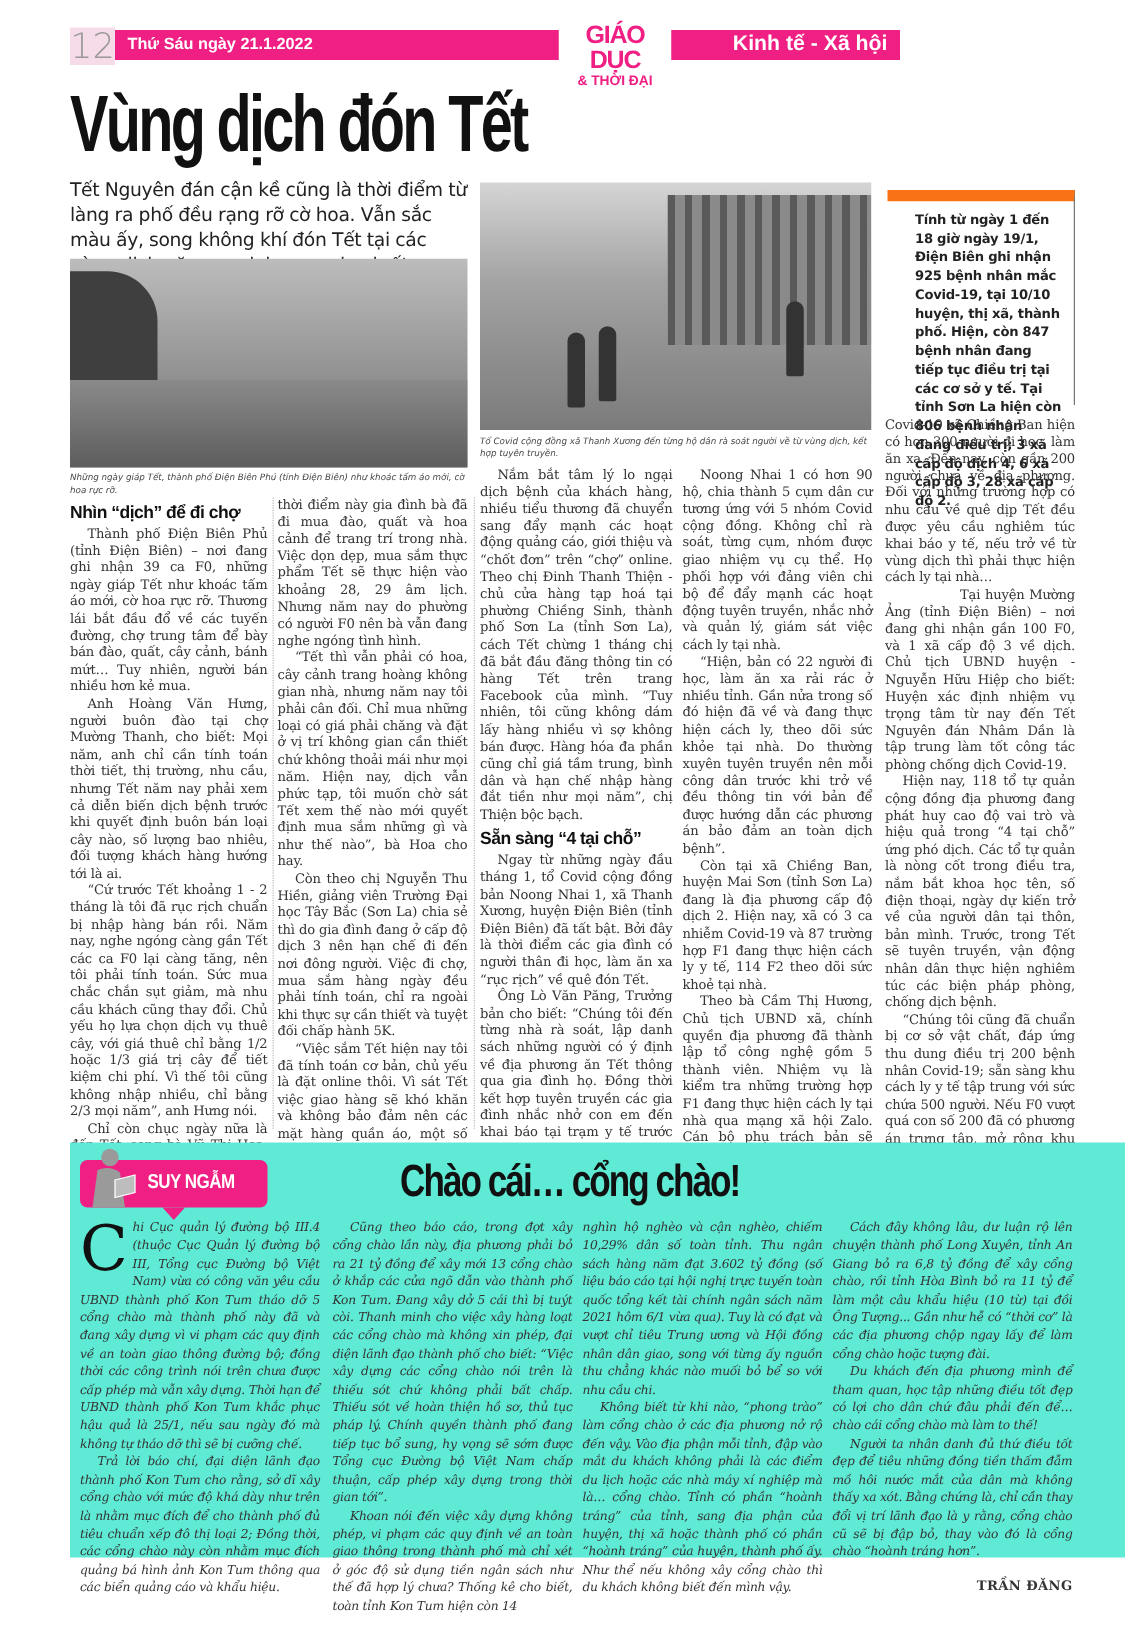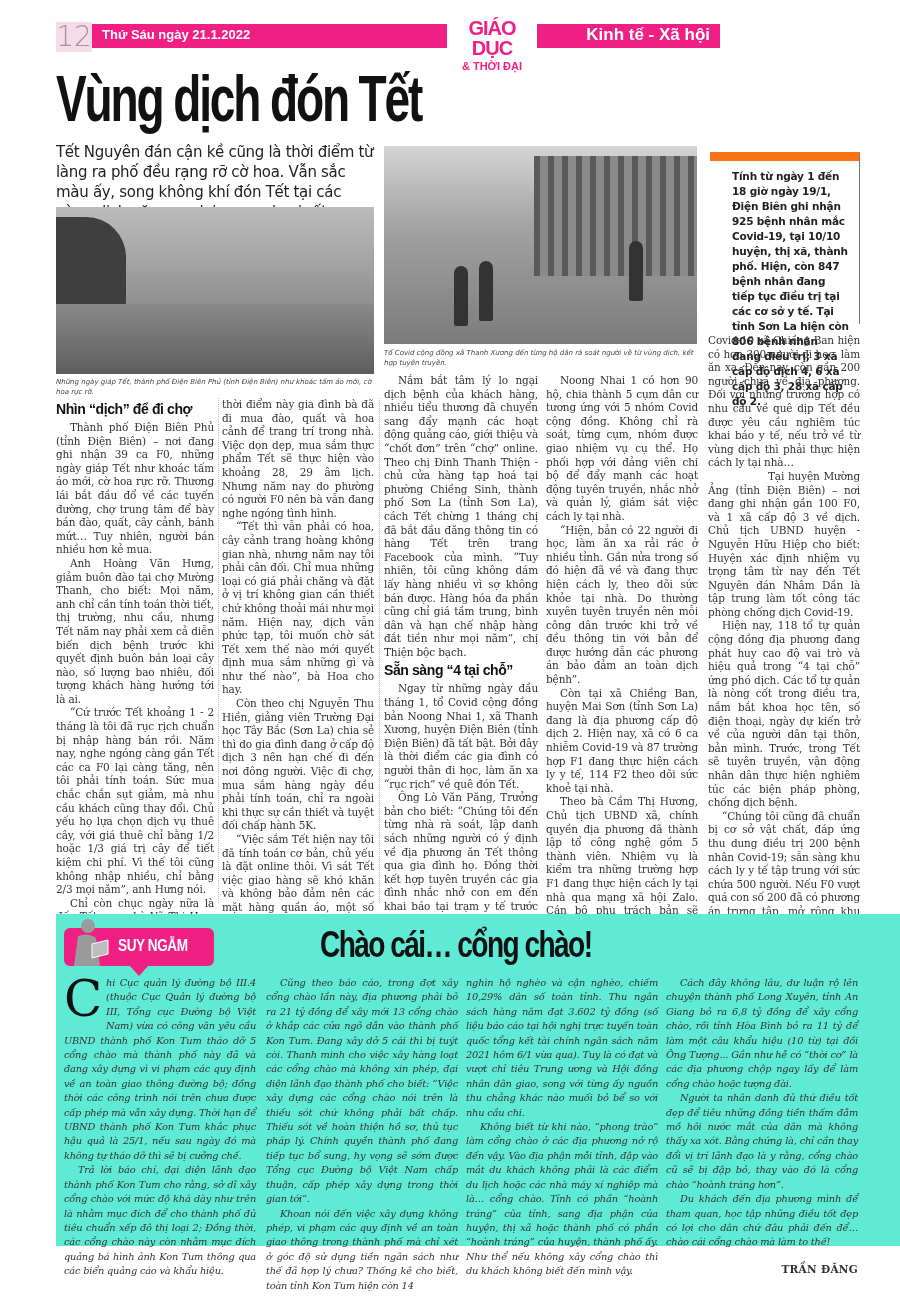--- a/index.html
+++ b/index.html
@@ -85,40 +85,40 @@
   <div class="person" style="left:95px;top:115px;"></div>
   <div class="person" style="left:245px;top:95px;"></div>
 </div>
 <div class="caption" style="left:384px;top:348px;width:315px;">Tổ Covid cộng đồng xã Thanh Xương đến từng hộ dân rà soát người về từ vùng dịch, kết hợp tuyên truyền.</div>
 
 <div class="infobox">Tính từ ngày 1 đến 18 giờ ngày 19/1, Điện Biên ghi nhận 925 bệnh nhân mắc Covid-19, tại 10/10 huyện, thị xã, thành phố. Hiện, còn 847 bệnh nhân đang tiếp tục điều trị tại các cơ sở y tế. Tại tỉnh Sơn La hiện còn 806 bệnh nhân đang điều trị; 3 xã cấp độ dịch 4, 6 xã cấp độ 3, 28 xã cấp độ 2.</div>
 
 <div class="col c1">
   <h3>Nhìn “dịch” để đi chợ</h3>
   <p>Thành phố Điện Biên Phủ (tỉnh Điện Biên) – nơi đang ghi nhận 39 ca F0, những ngày giáp Tết như khoác tấm áo mới, cờ hoa rực rỡ. Thương lái bắt đầu đổ về các tuyến đường, chợ trung tâm để bày bán đào, quất, cây cảnh, bánh mứt… Tuy nhiên, người bán nhiều hơn kẻ mua.</p>
-  <p>Anh Hoàng Văn Hưng, giảm buôn đào tại chợ Mường Thanh, cho biết: Mọi năm, anh chỉ cần tính toán thời tiết, thị trường, nhu cầu, nhưng Tết năm nay phải xem cả diễn biến dịch bệnh trước khi quyết định buôn bán loại cây nào, số lượng bao nhiêu, đối tượng khách hàng hướng tới là ai.</p>
+  <p>Anh Hoàng Văn Hưng, người buôn đào tại chợ Mường Thanh, cho biết: Mọi năm, anh chỉ cần tính toán thời tiết, thị trường, nhu cầu, nhưng Tết năm nay phải xem cả diễn biến dịch bệnh trước khi quyết định buôn bán loại cây nào, số lượng bao nhiêu, đối tượng khách hàng hướng tới là ai.</p>
   <p>“Cứ trước Tết khoảng 1 - 2 tháng là tôi đã rục rịch chuẩn bị nhập hàng bán rồi. Năm nay, nghe ngóng càng gần Tết các ca F0 lại càng tăng, nên tôi phải tính toán. Sức mua chắc chắn sụt giảm, mà nhu cầu khách cũng thay đổi. Chủ yếu họ lựa chọn dịch vụ thuê cây, với giá thuê chỉ bằng 1/2 hoặc 1/3 giá trị cây để tiết kiệm chi phí. Vì thế tôi cũng không nhập nhiều, chỉ bằng 2/3 mọi năm”, anh Hưng nói.</p>
   <p>Chỉ còn chục ngày nữa là đến Tết, song bà Vũ Thị Hoa, Tổ 1, phường Him Lam, TP Điện Biên Phủ vẫn chưa đi mua sắm. Bà Hoa chia sẻ, thông thường mọi năm vào</p>
 </div>
 <div class="col c2">
   <p style="text-indent:0">thời điểm này gia đình bà đã đi mua đào, quất và hoa cảnh để trang trí trong nhà. Việc dọn dẹp, mua sắm thực phẩm Tết sẽ thực hiện vào khoảng 28, 29 âm lịch. Nhưng năm nay do phường có người F0 nên bà vẫn đang nghe ngóng tình hình.</p>
   <p>“Tết thì vẫn phải có hoa, cây cảnh trang hoàng không gian nhà, nhưng năm nay tôi phải cân đối. Chỉ mua những loại có giá phải chăng và đặt ở vị trí không gian cần thiết chứ không thoải mái như mọi năm. Hiện nay, dịch vẫn phức tạp, tôi muốn chờ sát Tết xem thế nào mới quyết định mua sắm những gì và như thế nào”, bà Hoa cho hay.</p>
   <p>Còn theo chị Nguyễn Thu Hiền, giảng viên Trường Đại học Tây Bắc (Sơn La) chia sẻ thì do gia đình đang ở cấp độ dịch 3 nên hạn chế đi đến nơi đông người. Việc đi chợ, mua sắm hàng ngày đều phải tính toán, chỉ ra ngoài khi thực sự cần thiết và tuyệt đối chấp hành 5K.</p>
   <p>“Việc sắm Tết hiện nay tôi đã tính toán cơ bản, chủ yếu là đặt online thôi. Vì sát Tết việc giao hàng sẽ khó khăn và không bảo đảm nên các mặt hàng quần áo, một số loại bánh, mứt ngon, lạ tôi đã đặt sớm trên các sàn thương mại điện tử. Còn lại một số mặt hàng thực phẩm tươi sống, giò, chả, đồ khô… thì tôi đặt qua</p>
 </div>
 <div class="col c3">
   <p>Nắm bắt tâm lý lo ngại dịch bệnh của khách hàng, nhiều tiểu thương đã chuyển sang đẩy mạnh các hoạt động quảng cáo, giới thiệu và “chốt đơn” trên “chợ” online. Theo chị Đinh Thanh Thiện - chủ cửa hàng tạp hoá tại phường Chiềng Sinh, thành phố Sơn La (tỉnh Sơn La), cách Tết chừng 1 tháng chị đã bắt đầu đăng thông tin có hàng Tết trên trang Facebook của mình. “Tuy nhiên, tôi cũng không dám lấy hàng nhiều vì sợ không bán được. Hàng hóa đa phần cũng chỉ giá tầm trung, bình dân và hạn chế nhập hàng đắt tiền như mọi năm”, chị Thiện bộc bạch.</p>
   <h3>Sẵn sàng “4 tại chỗ”</h3>
   <p>Ngay từ những ngày đầu tháng 1, tổ Covid cộng đồng bản Noong Nhai 1, xã Thanh Xương, huyện Điện Biên (tỉnh Điện Biên) đã tất bật. Bởi đây là thời điểm các gia đình có người thân đi học, làm ăn xa “rục rịch” về quê đón Tết.</p>
   <p>Ông Lò Văn Păng, Trưởng bản cho biết: “Chúng tôi đến từng nhà rà soát, lập danh sách những người có ý định về địa phương ăn Tết thông qua gia đình họ. Đồng thời kết hợp tuyên truyền các gia đình nhắc nhở con em đến khai báo tại trạm y tế trước khi về nhà”.</p>
 </div>
 <div class="col c4">
   <p>Noong Nhai 1 có hơn 90 hộ, chia thành 5 cụm dân cư tương ứng với 5 nhóm Covid cộng đồng. Không chỉ rà soát, từng cụm, nhóm được giao nhiệm vụ cụ thể. Họ phối hợp với đảng viên chi bộ để đẩy mạnh các hoạt động tuyên truyền, nhắc nhở và quản lý, giám sát việc cách ly tại nhà.</p>
   <p>“Hiện, bản có 22 người đi học, làm ăn xa rải rác ở nhiều tỉnh. Gần nửa trong số đó hiện đã về và đang thực hiện cách ly, theo dõi sức khỏe tại nhà. Do thường xuyên tuyên truyền nên mỗi công dân trước khi trở về đều thông tin với bản để được hướng dẫn các phương án bảo đảm an toàn dịch bệnh”.</p>
-  <p>Còn tại xã Chiềng Ban, huyện Mai Sơn (tỉnh Sơn La) đang là địa phương cấp độ dịch 2. Hiện nay, xã có 6 ca nhiễm Covid-19 và 87 trường hợp F1 đang thực hiện cách ly y tế, 114 F2 theo dõi sức khoẻ tại nhà.</p>
+  <p>Còn tại xã Chiềng Ban, huyện Mai Sơn (tỉnh Sơn La) đang là địa phương cấp độ dịch 2. Hiện nay, xã có 3 ca nhiễm Covid-19 và 87 trường hợp F1 đang thực hiện cách ly y tế, 114 F2 theo dõi sức khoẻ tại nhà.</p>
   <p>Theo bà Cầm Thị Hương, Chủ tịch UBND xã, chính quyền địa phương đã thành lập tổ công nghệ gồm 5 thành viên. Nhiệm vụ là kiểm tra những trường hợp F1 đang thực hiện cách ly tại nhà qua mạng xã hội Zalo. Cán bộ phụ trách bản sẽ phối hợp với tổ Covid cộng đồng giám sát những người đang thực hiện cách ly tại nhà 2 lần/ngày.</p>
   <p>Ngoài ra, theo thống kê của Ban Chỉ đạo phòng chống dịch bệnh</p>
 </div>
 <div class="col c5">
   <p style="text-indent:0">Covid-19 xã Chiềng Ban hiện có hơn 300 người đi học, làm ăn xa. Đến nay, còn gần 200 người chưa về địa phương. Đối với những trường hợp có nhu cầu về quê dịp Tết đều được yêu cầu nghiêm túc khai báo y tế, nếu trở về từ vùng dịch thì phải thực hiện cách ly tại nhà…</p>
   <p style="text-indent:60px">Tại huyện Mường Ảng (tỉnh Điện Biên) – nơi đang ghi nhận gần 100 F0, và 1 xã cấp độ 3 về dịch. Chủ tịch UBND huyện - Nguyễn Hữu Hiệp cho biết: Huyện xác định nhiệm vụ trọng tâm từ nay đến Tết Nguyên đán Nhâm Dần là tập trung làm tốt công tác phòng chống dịch Covid-19.</p>
   <p>Hiện nay, 118 tổ tự quản cộng đồng địa phương đang phát huy cao độ vai trò và hiệu quả trong “4 tại chỗ” ứng phó dịch. Các tổ tự quản là nòng cốt trong điều tra, nắm bắt khoa học tên, số điện thoại, ngày dự kiến trở về của người dân tại thôn, bản mình. Trước, trong Tết sẽ tuyên truyền, vận động nhân dân thực hiện nghiêm túc các biện pháp phòng, chống dịch bệnh.</p>
   <p>“Chúng tôi cũng đã chuẩn bị cơ sở vật chất, đáp ứng thu dung điều trị 200 bệnh nhân Covid-19; sẵn sàng khu cách ly y tế tập trung với sức chứa 500 người. Nếu F0 vượt quá con số 200 đã có phương án trưng tập, mở rộng khu điều trị, cách ly, ngay cả trong Tết”, ông Hiệp cho hay.</p>
   <div class="byline">HÀ LINH - MAI PHƯƠNG</div>
 </div>
@@ -145,17 +145,17 @@
   <div class="oc oc2">
     <p>Cũng theo báo cáo, trong đợt xây cổng chào lần này, địa phương phải bỏ ra 21 tỷ đồng để xây mới 13 cổng chào ở khắp các cửa ngõ dẫn vào thành phố Kon Tum. Đang xây dở 5 cái thì bị tuýt còi. Thanh minh cho việc xây hàng loạt các cổng chào mà không xin phép, đại diện lãnh đạo thành phố cho biết: “Việc xây dựng các cổng chào nói trên là thiếu sót chứ không phải bất chấp. Thiếu sót về hoàn thiện hồ sơ, thủ tục pháp lý. Chính quyền thành phố đang tiếp tục bổ sung, hy vọng sẽ sớm được Tổng cục Đường bộ Việt Nam chấp thuận, cấp phép xây dựng trong thời gian tới”.</p>
     <p>Khoan nói đến việc xây dựng không phép, vi phạm các quy định về an toàn giao thông trong thành phố mà chỉ xét ở góc độ sử dụng tiền ngân sách như thế đã hợp lý chưa? Thống kê cho biết, toàn tỉnh Kon Tum hiện còn 14</p>
   </div>
   <div class="oc oc3">
     <p style="text-indent:0">nghìn hộ nghèo và cận nghèo, chiếm 10,29% dân số toàn tỉnh. Thu ngân sách hàng năm đạt 3.602 tỷ đồng (số liệu báo cáo tại hội nghị trực tuyến toàn quốc tổng kết tài chính ngân sách năm 2021 hôm 6/1 vừa qua). Tuy là có đạt và vượt chỉ tiêu Trung ương và Hội đồng nhân dân giao, song với từng ấy nguồn thu chẳng khác nào muối bỏ bể so với nhu cầu chi.</p>
     <p>Không biết từ khi nào, “phong trào” làm cổng chào ở các địa phương nở rộ đến vậy. Vào địa phận mỗi tỉnh, đập vào mắt du khách không phải là các điểm du lịch hoặc các nhà máy xí nghiệp mà là… cổng chào. Tỉnh có phần “hoành tráng” của tỉnh, sang địa phận của huyện, thị xã hoặc thành phố có phần “hoành tráng” của huyện, thành phố ấy. Như thể nếu không xây cổng chào thì du khách không biết đến mình vậy.</p>
   </div>
   <div class="oc oc4">
     <p>Cách đây không lâu, dư luận rộ lên chuyện thành phố Long Xuyên, tỉnh An Giang bỏ ra 6,8 tỷ đồng để xây cổng chào, rồi tỉnh Hòa Bình bỏ ra 11 tỷ để làm một câu khẩu hiệu (10 từ) tại đồi Ông Tượng... Gần như hễ có “thời cơ” là các địa phương chộp ngay lấy để làm cổng chào hoặc tượng đài.</p>
+    <p>Du khách đến địa phương mình để tham quan, học tập những điều tốt đẹp có lợi cho dân chứ đâu phải đến để… chào cái cổng chào mà làm to thế!</p>
     <p>Người ta nhân danh đủ thứ điều tốt đẹp để tiêu những đồng tiền thấm đẫm mồ hôi nước mắt của dân mà không thấy xa xót. Bằng chứng là, chỉ cần thay đổi vị trí lãnh đạo là y rằng, cổng chào cũ sẽ bị đập bỏ, thay vào đó là cổng chào “hoành tráng hơn”.</p>
-    <p>Du khách đến địa phương mình để tham quan, học tập những điều tốt đẹp có lợi cho dân chứ đâu phải đến để… chào cái cổng chào mà làm to thế!</p>
     <div class="op-byline">TRẦN ĐĂNG</div>
   </div>
 </div>
 
 </body></html>

